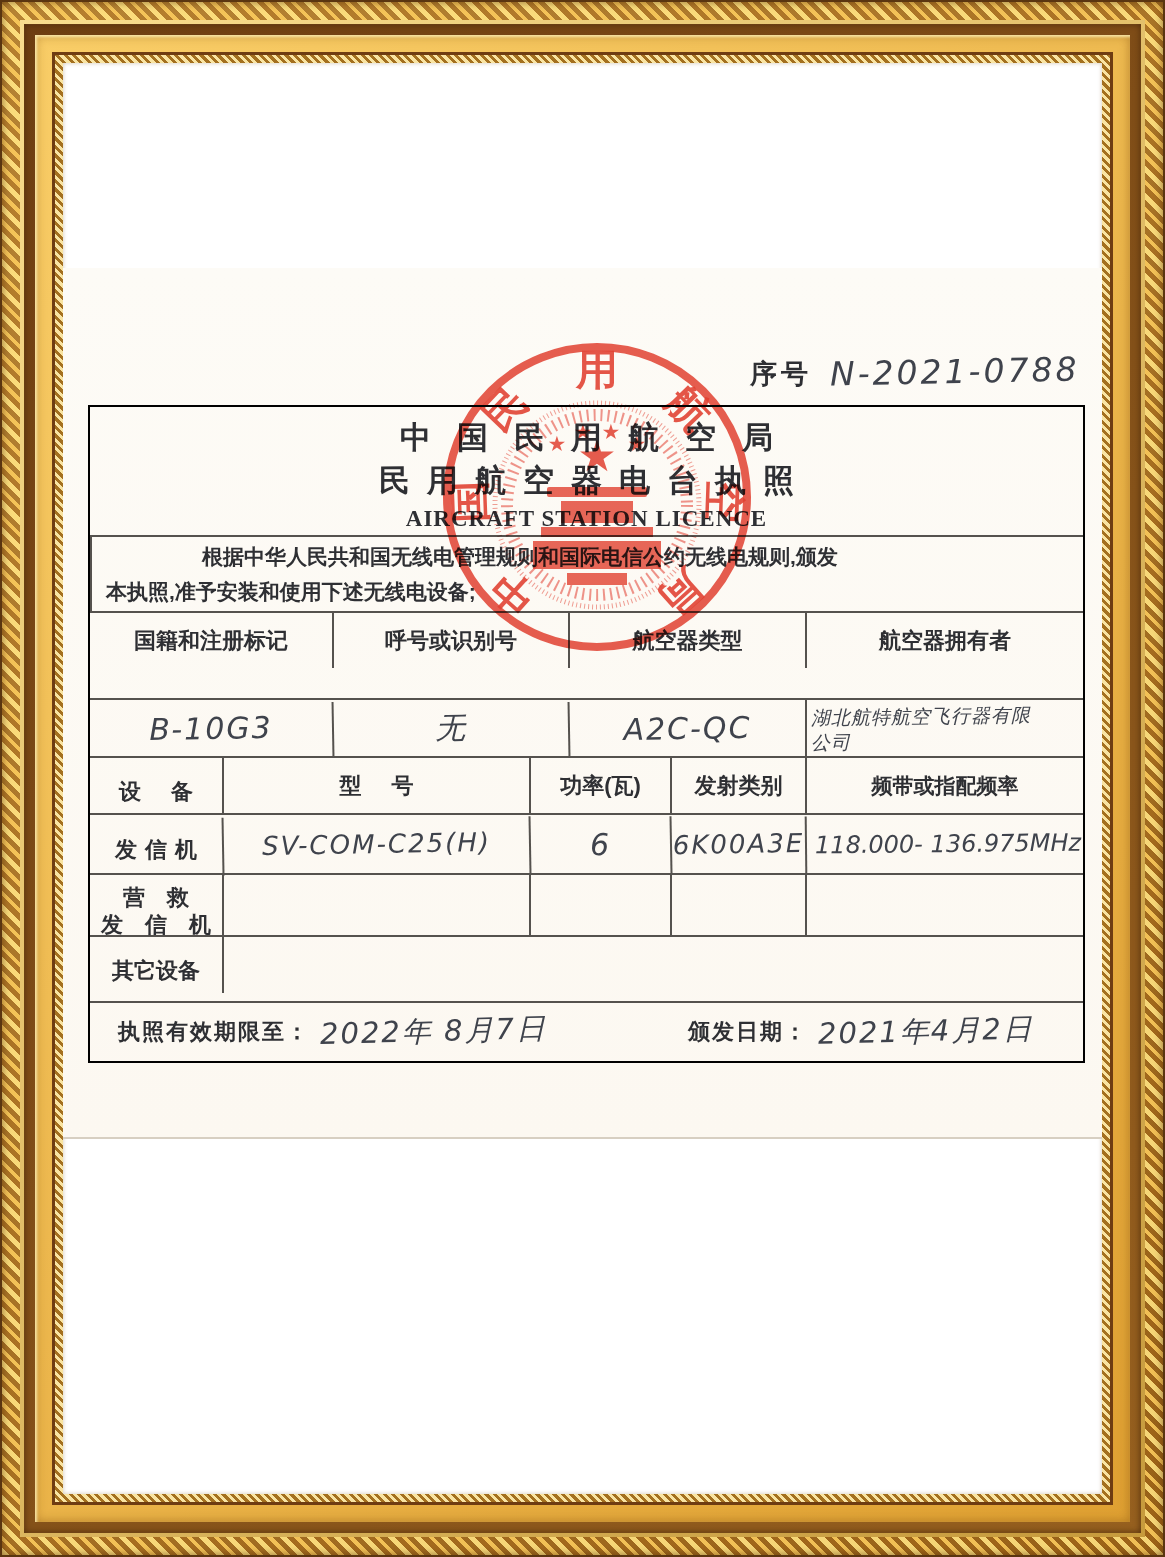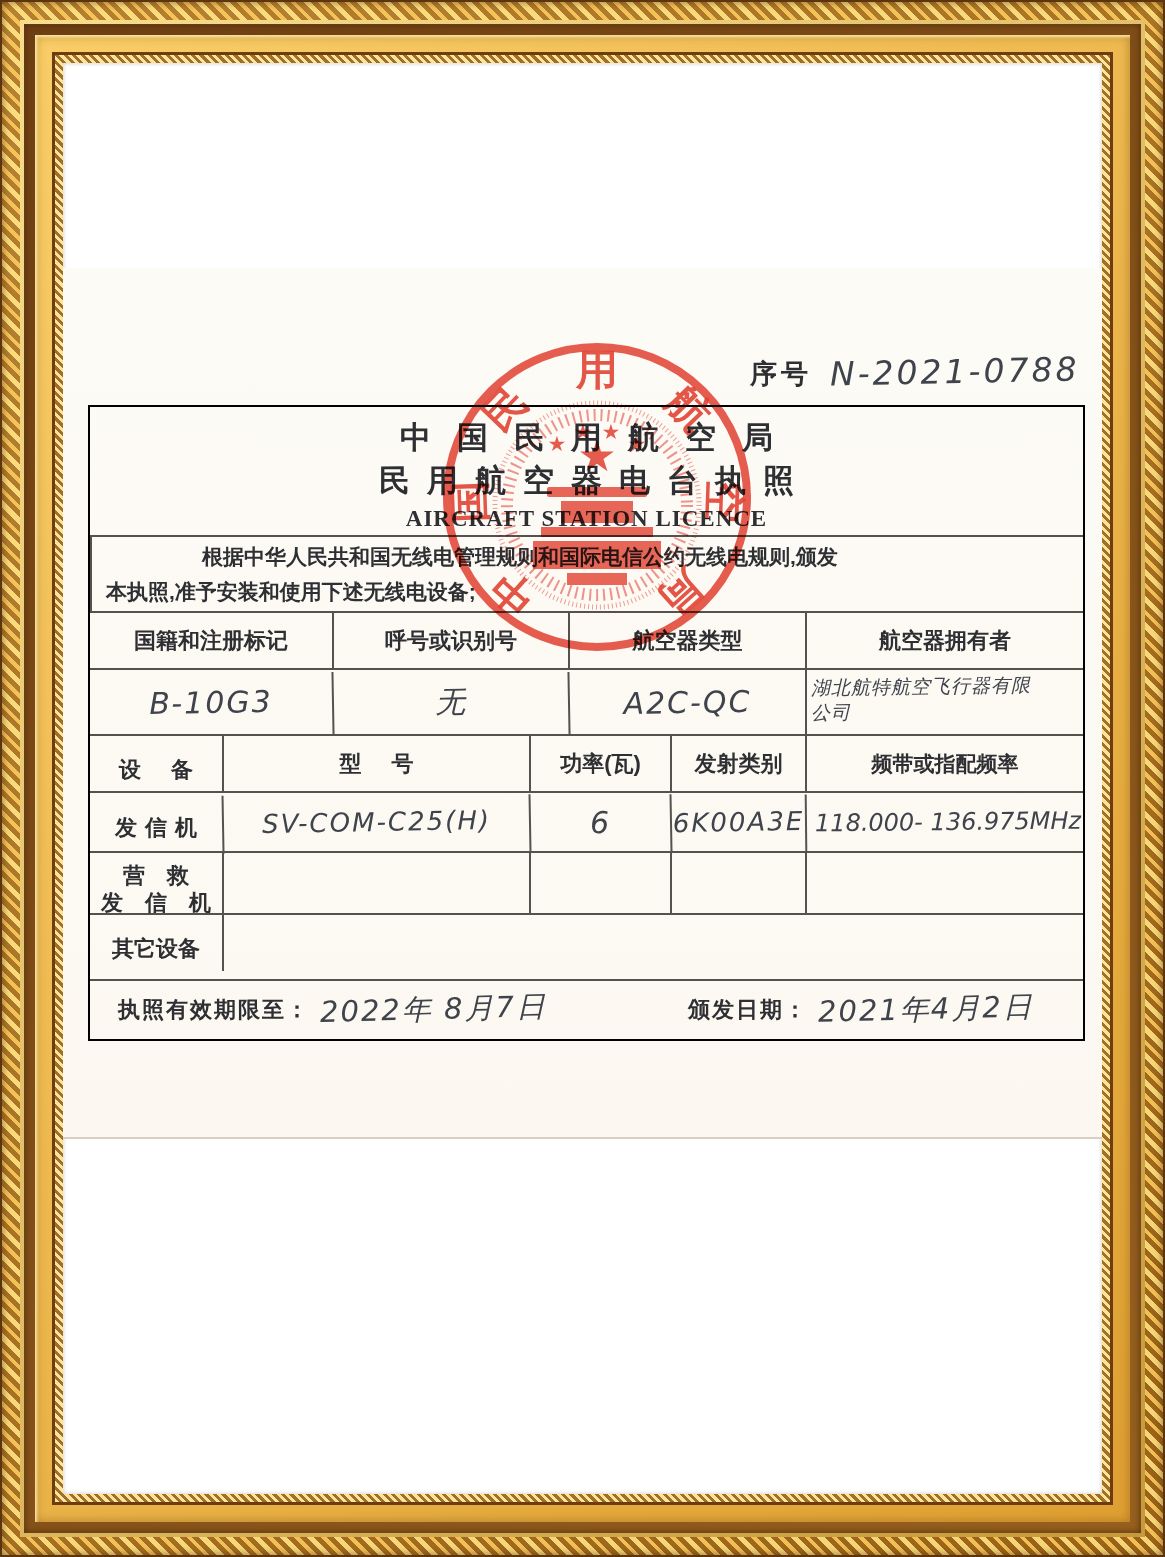--- a/index.html
+++ b/index.html
@@ -41,21 +41,21 @@
   .t2{font-size:31px;font-weight:bold;letter-spacing:17px;margin-right:-17px;line-height:44px;}
   .t3{font-family:"Liberation Serif",serif;font-size:23px;font-weight:bold;letter-spacing:1px;line-height:32px;}
   
   .pre{flex-direction:column;height:76px;align-items:flex-start;justify-content:center;padding:4px 14px;}
   .pre div{font-size:21px;font-weight:700;line-height:35px;}
   .pre .ind{text-indent:96px;}
   
   .hcell{font-size:22px;font-weight:bold;}
   .sp30{letter-spacing:30px;margin-right:-30px;}
   .sp8{letter-spacing:8px;margin-right:-8px;}
-  .h57{height:57px;} .h66{height:66px;} .h60{height:60px;} .h62{height:62px;} .h58{height:58px;}
+  .h57{height:57px;} .h66{height:58px;margin-top:30px;} .h60{height:60px;} .h62{height:62px;} .h58{height:58px;}
   .w242{width:242px;flex:none;} .w236{width:236px;flex:none;} .w237{width:237px;flex:none;}
   .w132{width:132px;flex:none;margin-top:12px;} .w307{width:307px;flex:none;} .w141{width:141px;flex:none;} .w135{width:135px;flex:none;}
   .grow{flex:1;}
   .hv{font-size:30px;letter-spacing:2px;transform:rotate(-1deg);}
   .owner{flex-direction:column;align-items:flex-start;justify-content:flex-start;padding:3px 4px;}
   .owner div{font-size:19px;line-height:26px;letter-spacing:1px;transform:rotate(-.8deg);}
   .model{font-size:26px;letter-spacing:2px;transform:rotate(-1deg);}
   .band{font-size:24px;white-space:nowrap;transform:rotate(-.6deg);justify-content:flex-start;padding-left:8px;}
   .lbl2{flex-direction:column;line-height:27px;}
   

